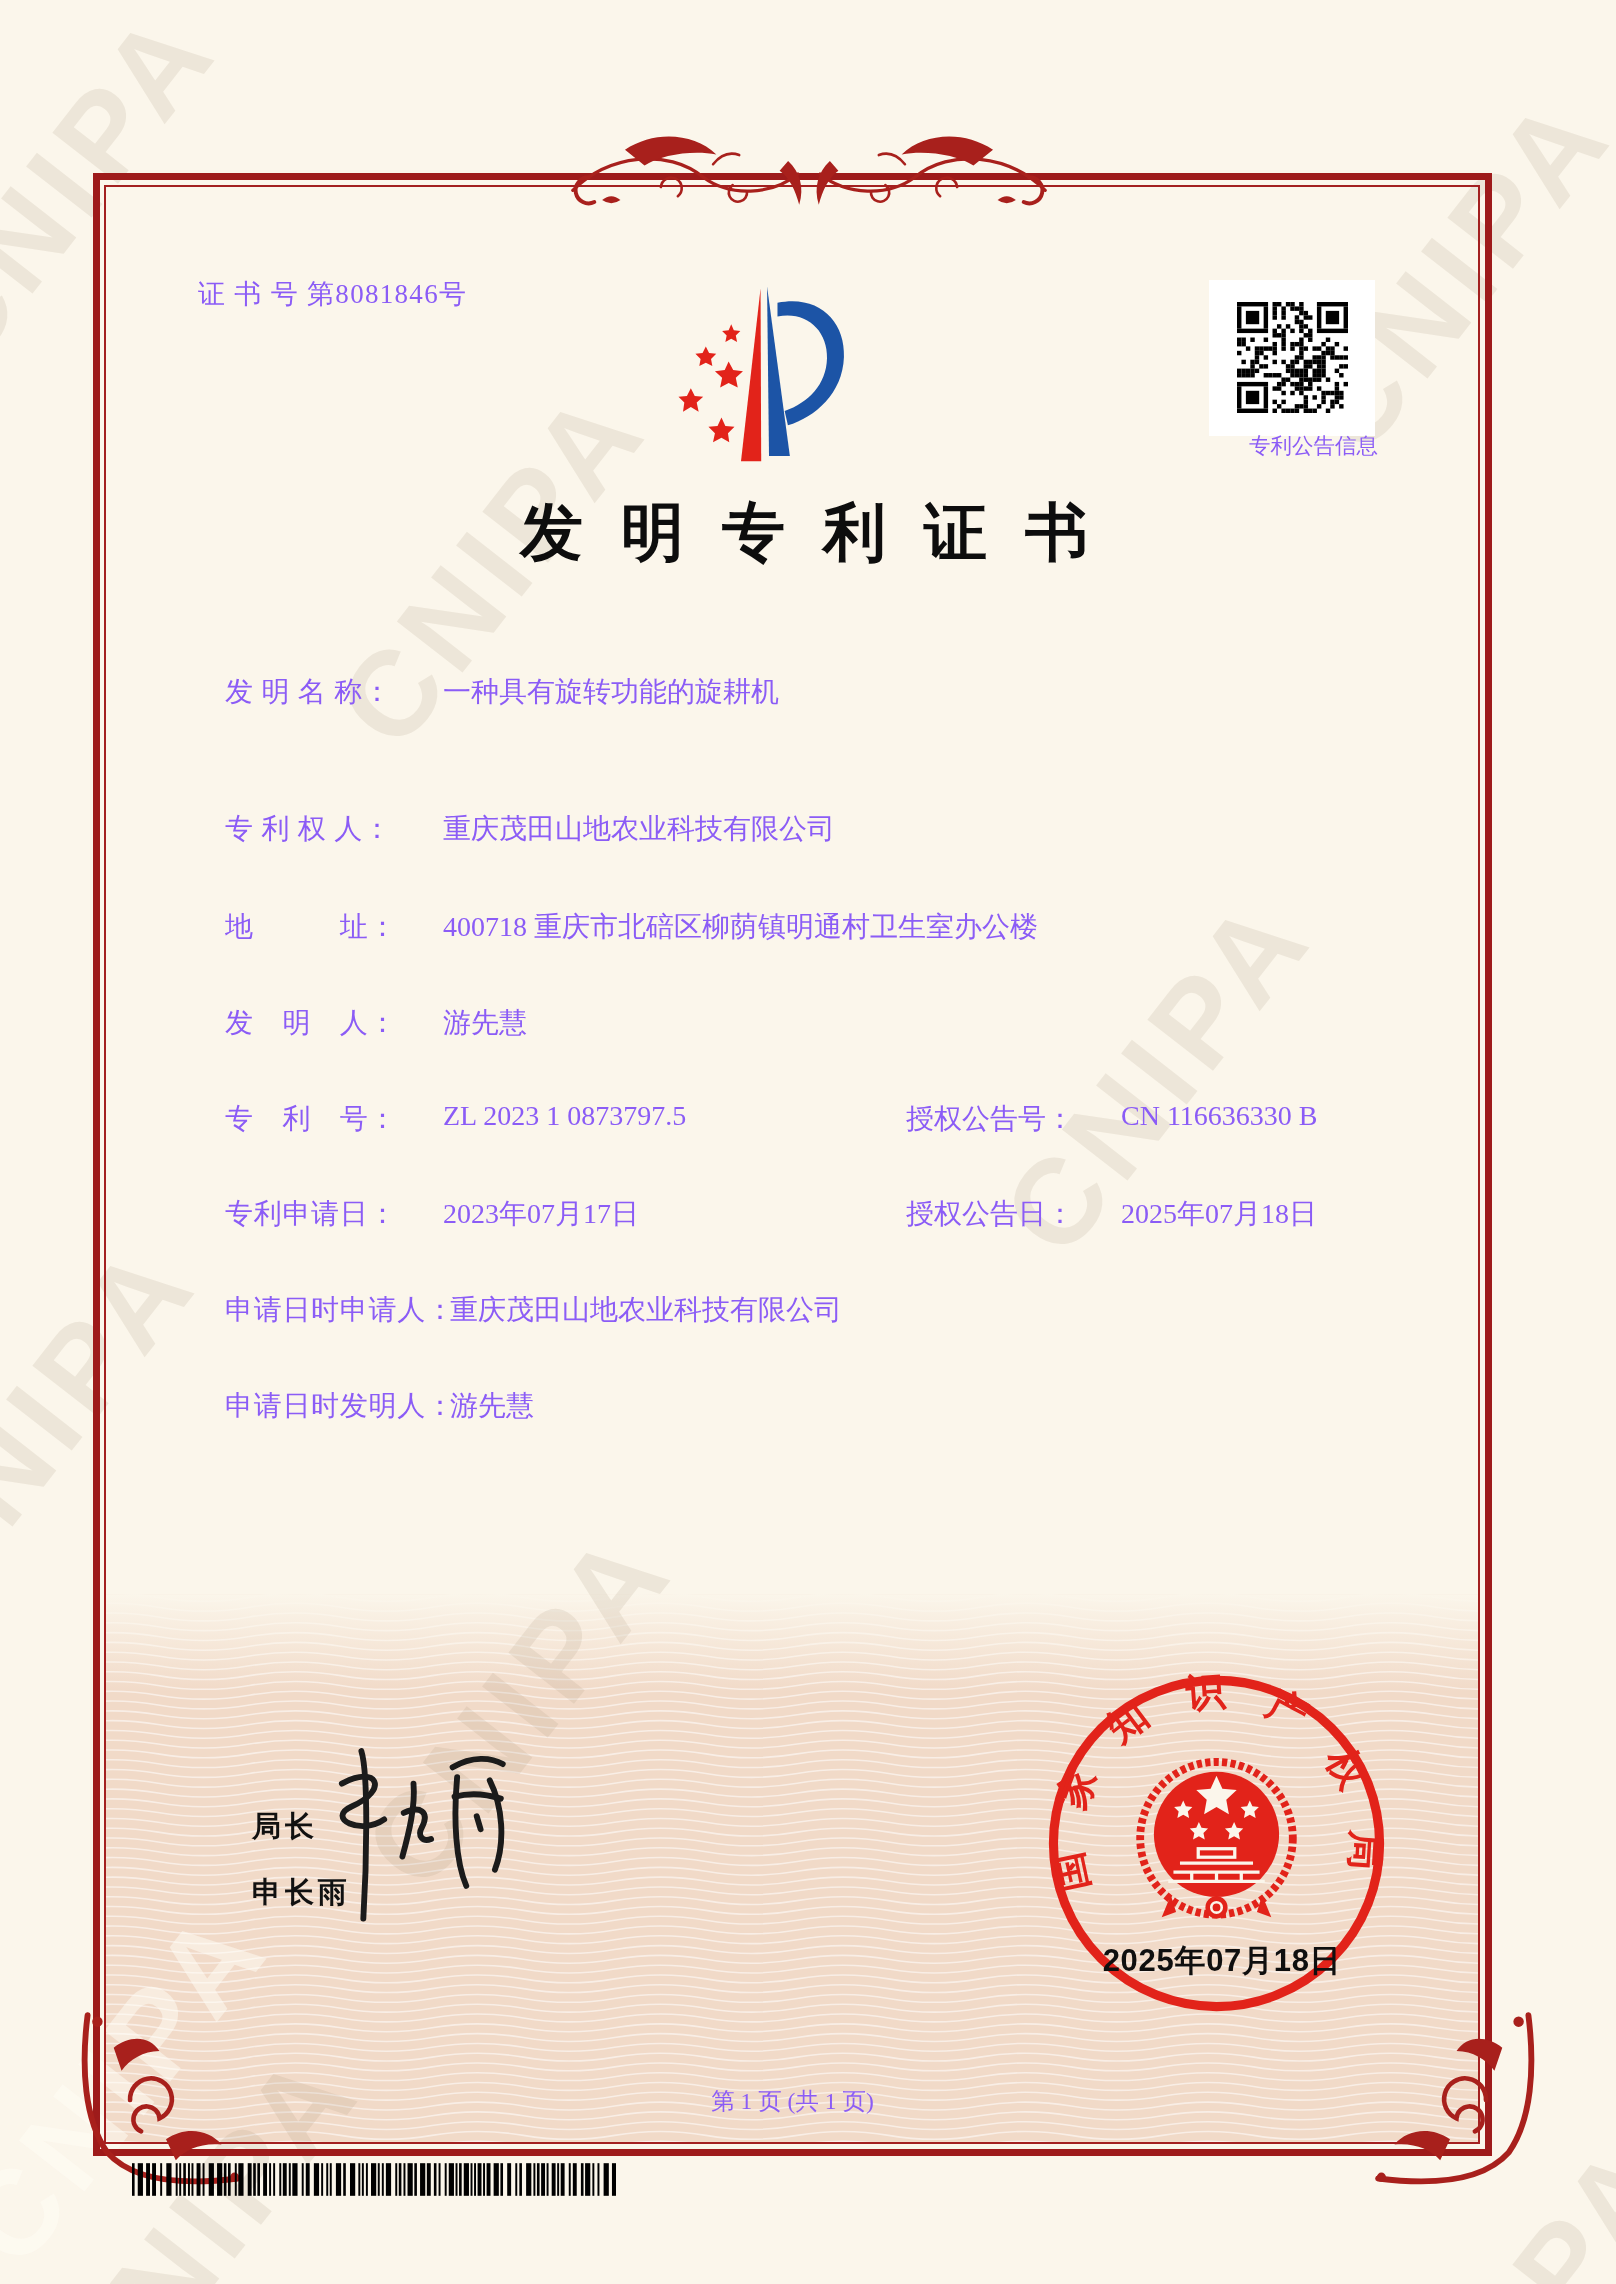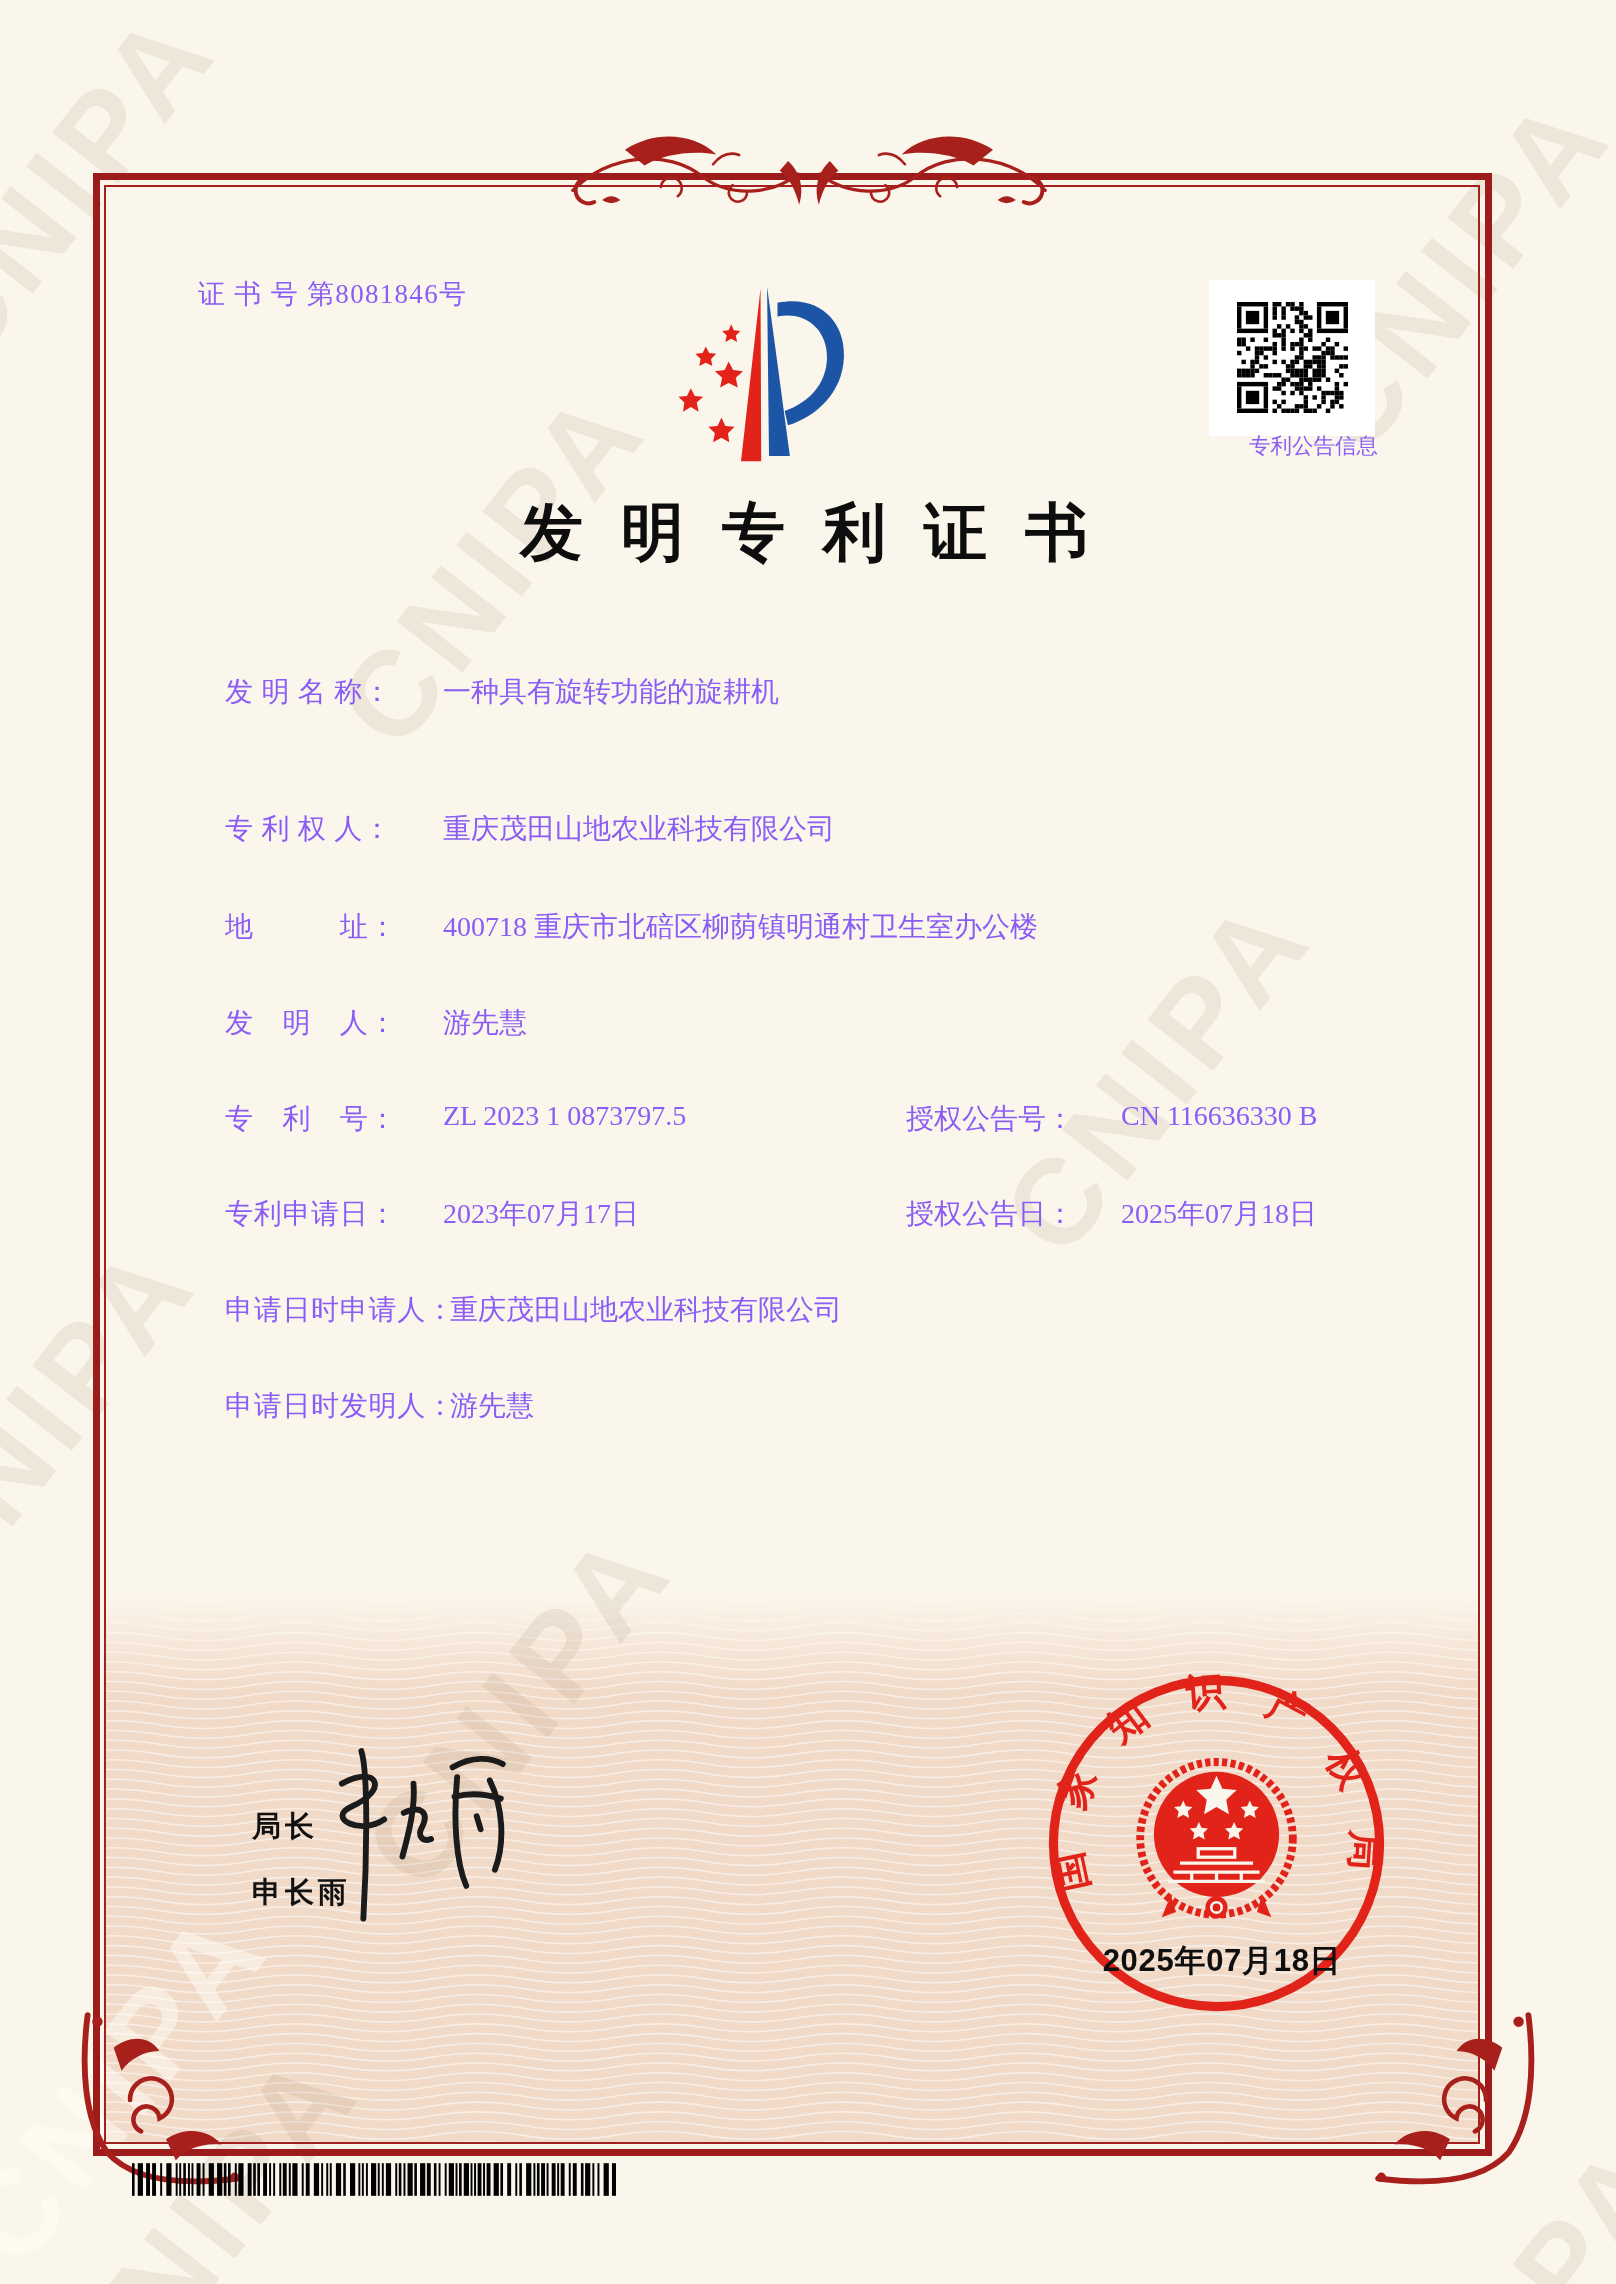--- a/index.html
+++ b/index.html
@@ -482,20 +482,21 @@
         <path d="M228,310 v 14 M266,310 v 14 M304,310 v 14"></path>
       </g>
       <circle cx="266" cy="364" r="17" fill="#E2231A"></circle>
       <circle cx="266" cy="364" r="8" fill="none" stroke="#FBF6EB" stroke-width="4"></circle>
       <path d="M196,345 l-14,34 22,-8 z" fill="#E2231A"></path>
       <path d="M336,345 l14,34 -22,-8 z" fill="#E2231A"></path>
     </g>
   </svg>
   <div class="t seal-date">2025年07月18日</div>
 
+  <div class="t footer">第 1 页 (共 1 页)</div>
 
   <svg class="svg-abs" style="left:132px;top:2163px;z-index:5" id="barSvg" width="484" height="33" viewBox="0 0 742 50">
       <rect x="0" y="0" width="4" height="50" fill="#000"></rect>
       <rect x="8.8" y="0" width="8" height="50" fill="#000"></rect>
       <rect x="21.6" y="0" width="6" height="50" fill="#000"></rect>
       <rect x="30.8" y="0" width="6" height="50" fill="#000"></rect>
       <rect x="43.2" y="0" width="3" height="50" fill="#000"></rect>
       <rect x="52.6" y="0" width="8" height="50" fill="#000"></rect>
       <rect x="67" y="0" width="3" height="50" fill="#000"></rect>
       <rect x="72.4" y="0" width="3" height="50" fill="#000"></rect>

